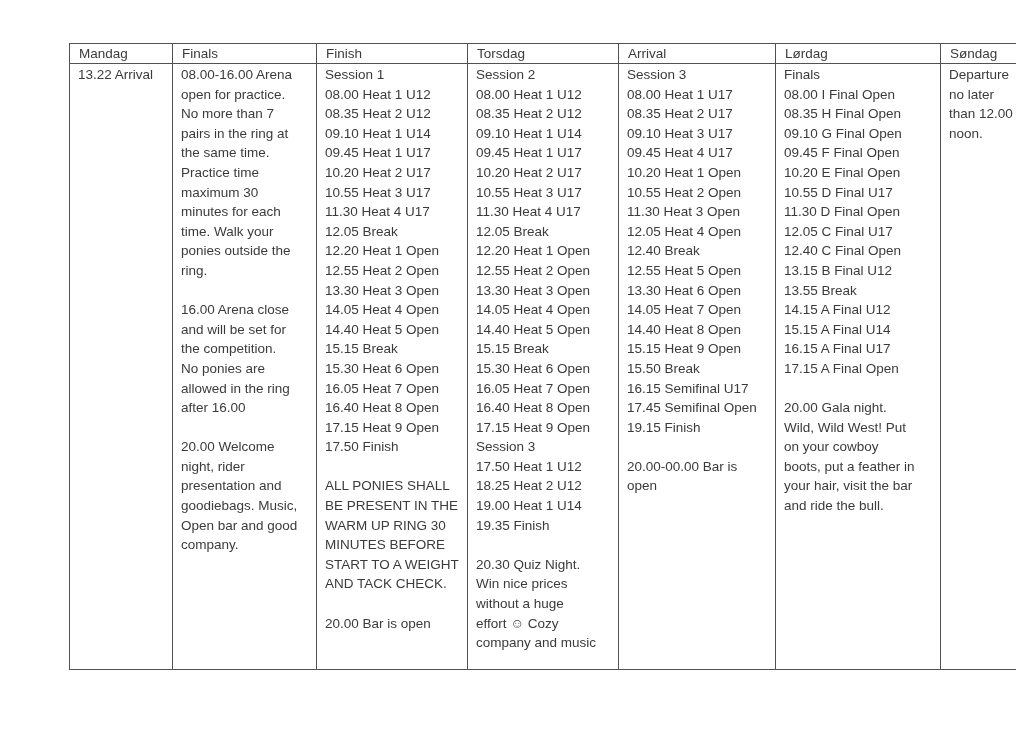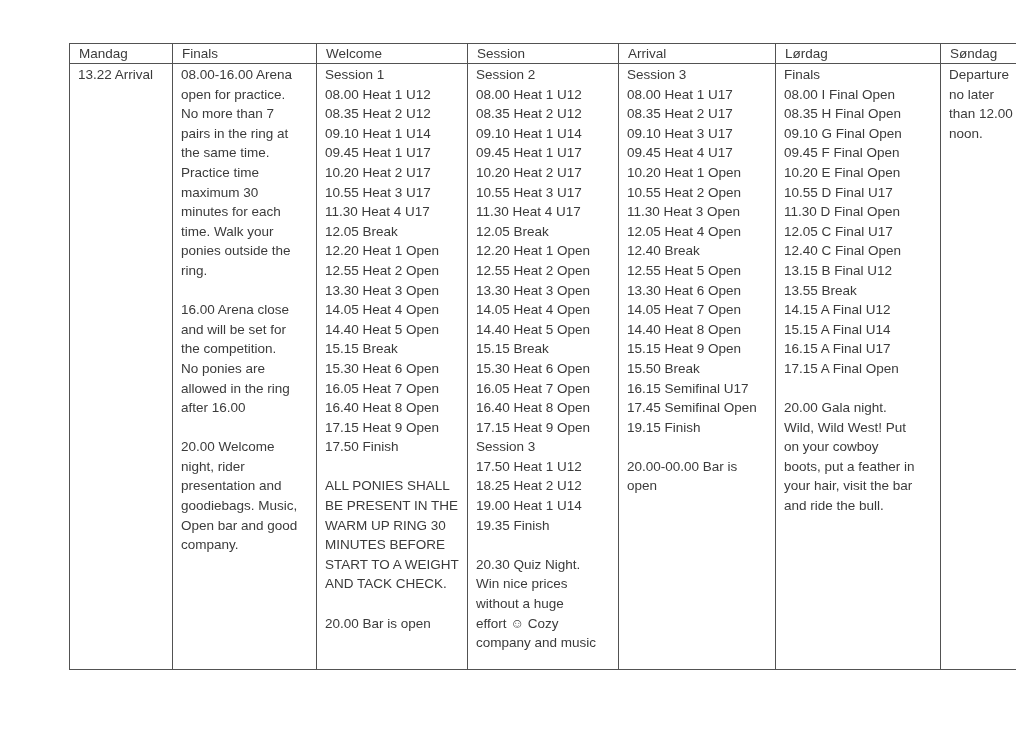--- a/index.html
+++ b/index.html
@@ -59,22 +59,22 @@
       <col style="width:151px">
       <col style="width:151px">
       <col style="width:157px">
       <col style="width:165px">
       <col style="width:111px">
     </colgroup>
     <thead>
       <tr>
         <th>Mandag</th>
         <th>Finals</th>
-        <th>Welcome</th>
-        <th>Session</th>
+        <th>Finish</th>
+        <th>Torsdag</th>
         <th>Arrival</th>
         <th>Lørdag</th>
         <th>Søndag</th>
       </tr>
     </thead>
     <tbody>
       <tr>
         <td>13.22 Arrival</td>
         <td>08.00-16.00 Arena
 open for practice.

